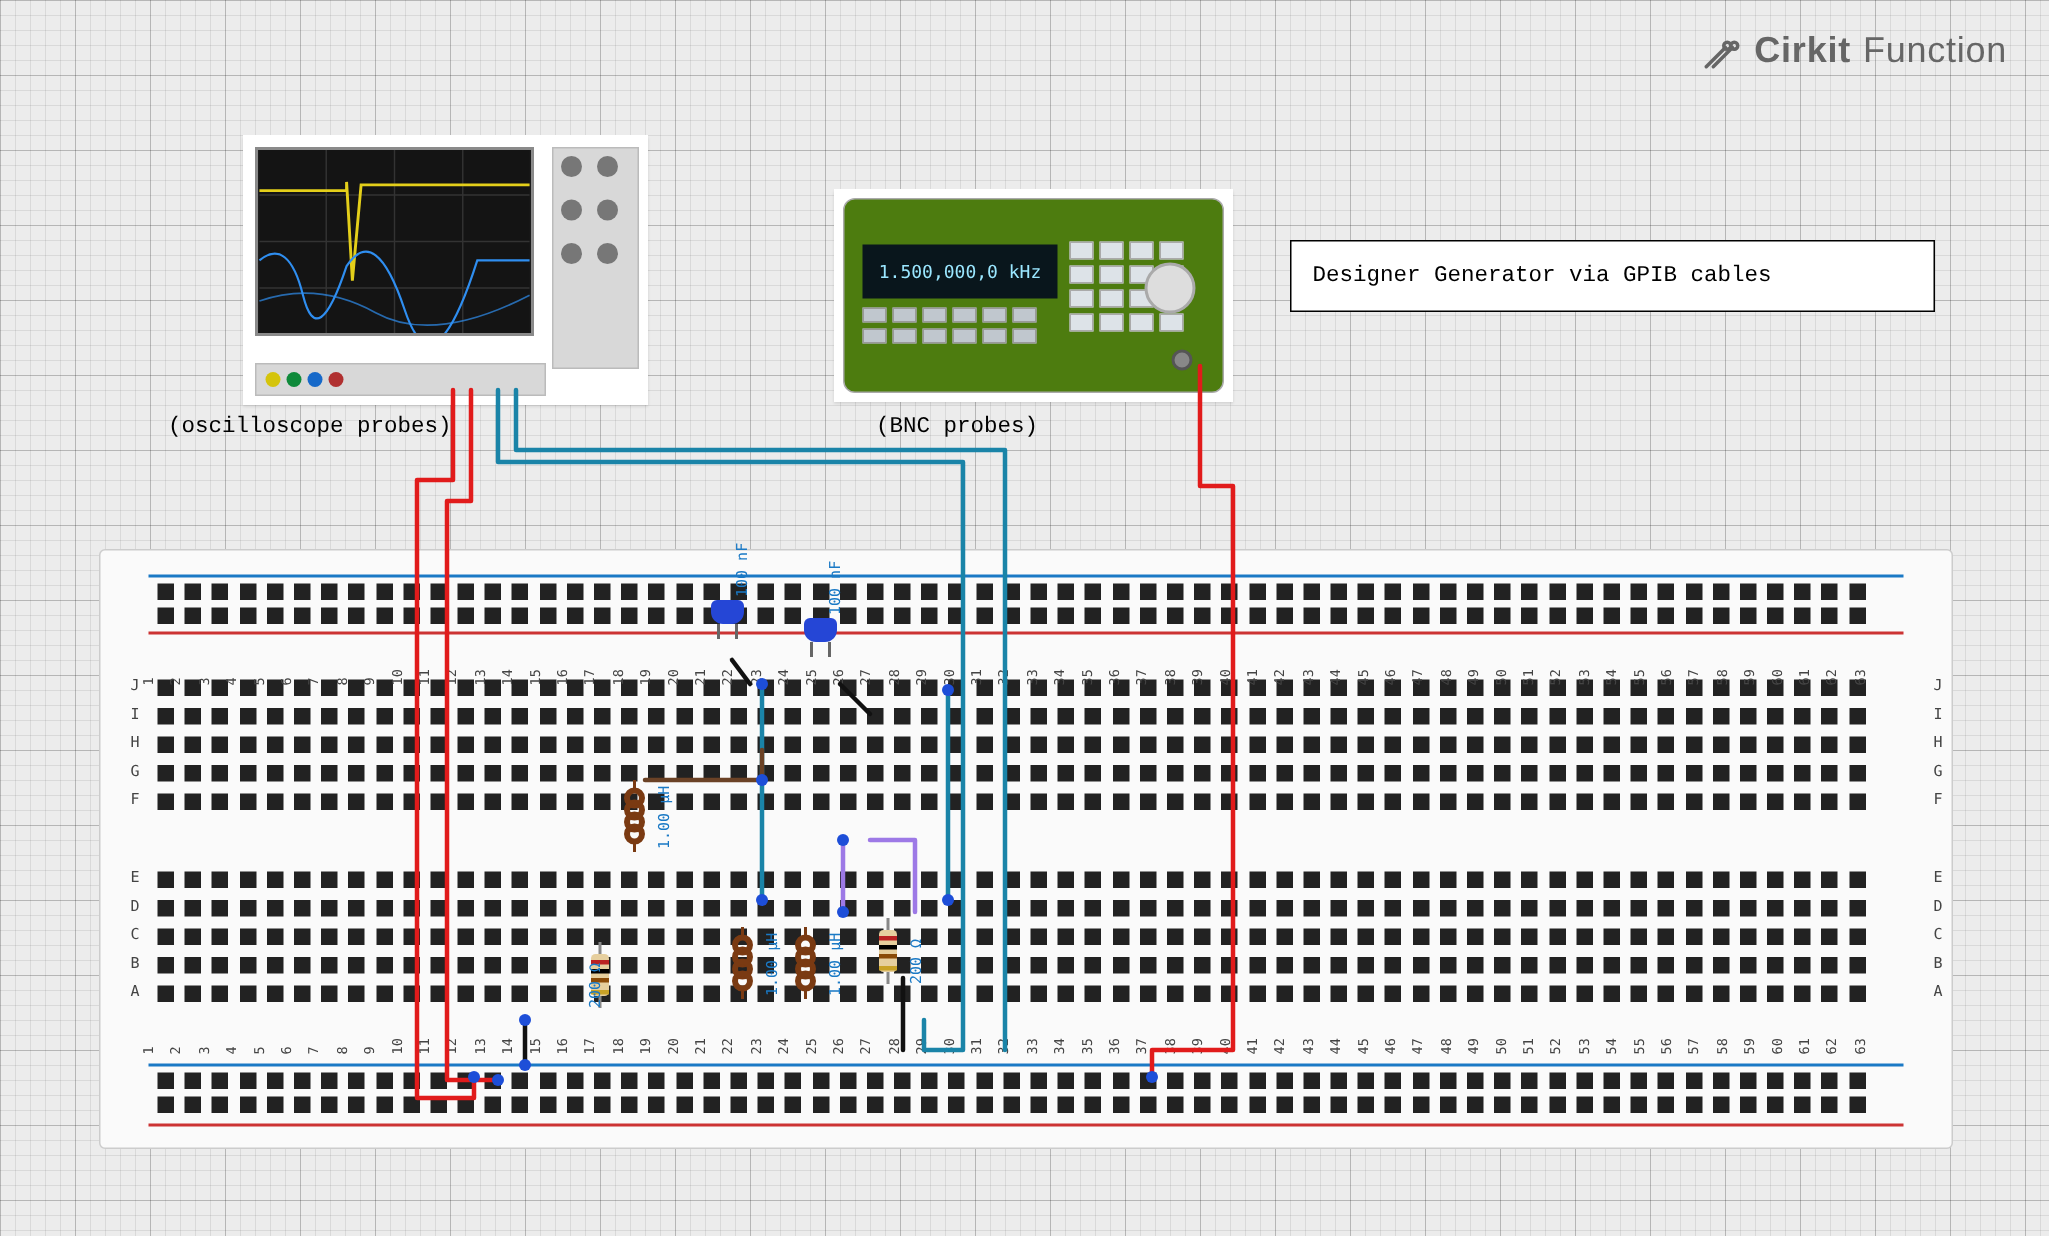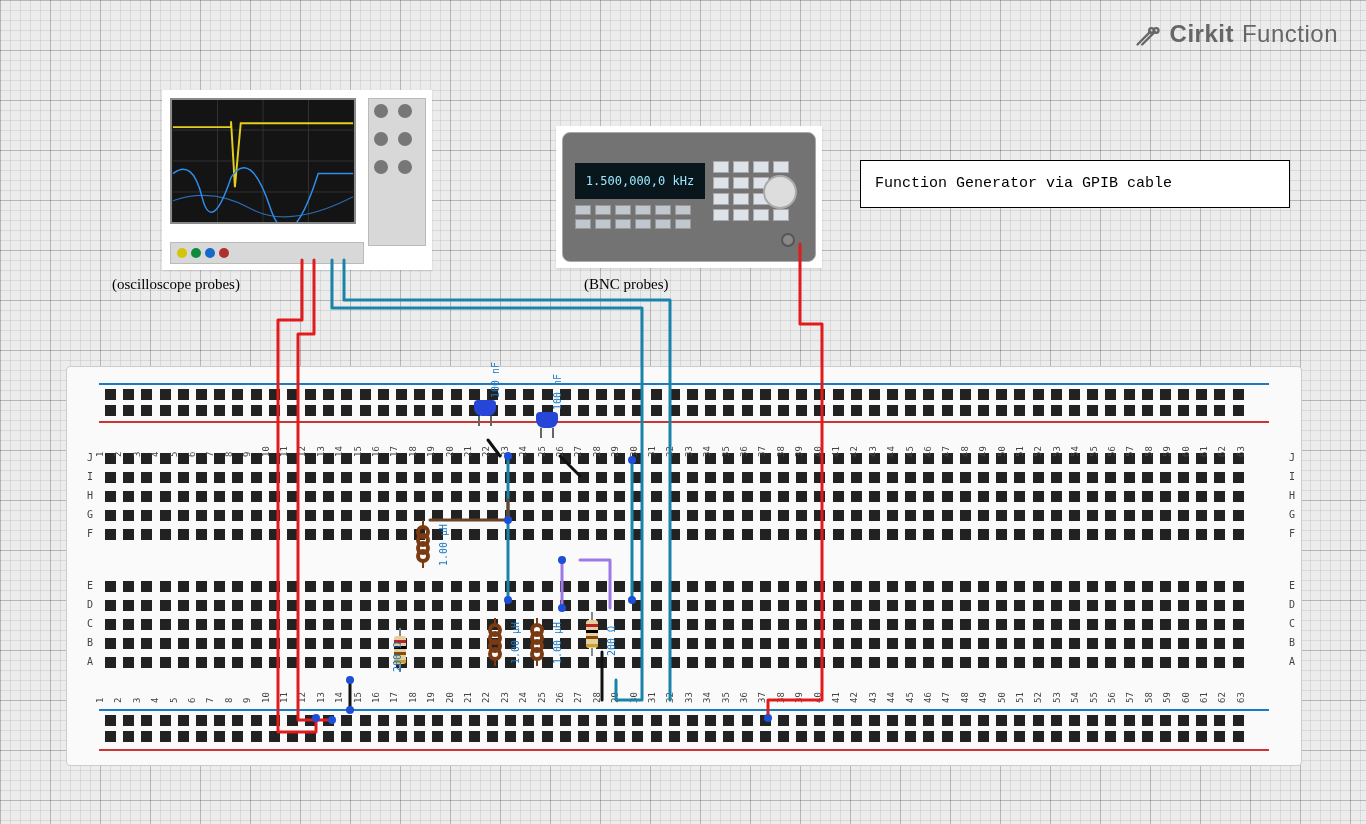--- a/index.html
+++ b/index.html
@@ -36,21 +36,21 @@
     letter-spacing: .5px;
   }
   .brand .word2 { font-weight: 400; }
   .card {
     position: absolute;
     background: #fff;
     box-shadow: 0 1px 2px rgba(0,0,0,.12);
   }
   .label-text {
     position: absolute;
-    font-family: Liberation Serif, serif;
+    font-family: Liberation Mono, monospace;
     font-size: 15px;
     color: #000;
   }
   .note-box {
     position: absolute;
     background: #fff;
     border: 1px solid #000;
     padding: 12px 14px;
     width: 430px;
     font-family: ui-monospace, SFMono-Regular, Menlo, Consolas, "Courier New", monospace;
@@ -121,21 +121,21 @@
   }
   .scope-bottom {
     position:absolute; left:8px; bottom:6px; right:68px; height:22px;
     background:#d8d8d8; border:1px solid #bbb;
     display:flex; align-items:center; gap:4px; padding:0 6px;
   }
   .ch-dot { width:10px; height:10px; border-radius:50%; }
   .scope-body-right .knob { width:14px;height:14px;border-radius:50%;background:#777;margin:5px; display:inline-block;}
   .fg-body {
     position:absolute; inset:6px;
-    background:#737373; border:1px solid #aaa; border-radius:8px;
+    background:#4d7c0f; border:1px solid #aaa; border-radius:8px;
   }
   .fg-lcd {
     position:absolute; left:12px; top:30px; width:130px; height:36px;
     background:#09161c; color:#9be7ff;
     font-family: ui-monospace, Menlo, monospace;
     font-size:12px; display:flex; align-items:center; justify-content:center;
   }
   .fg-buttons {
     position:absolute; left:12px; top:72px; display:grid;
     grid-template-columns: repeat(6, 16px); gap:4px;
@@ -249,21 +249,21 @@
         <div class="b"></div>
         <div class="b"></div>
     </div>
     <div class="fg-knob"></div>
     <div class="fg-out"></div>
   </div>
 </div>
 <div class="label-text" style="left:584px; top:276px;">(BNC probes)</div>
 
 <div class="note-box" style="left:860px; top:160px;">
-  <div>Function Generator via GPIB cable</div>
+  <div>Designer Generator via GPIB cables</div>
 </div>
 
 <div class="breadboard">
 
   <div class="rail blue" style="top:16px;"></div>
   <div class="hole-row" id="rail-top-1" style="top:22px;">
       <div class="hole"></div>
       <div class="hole"></div>
       <div class="hole"></div>
       <div class="hole"></div>

